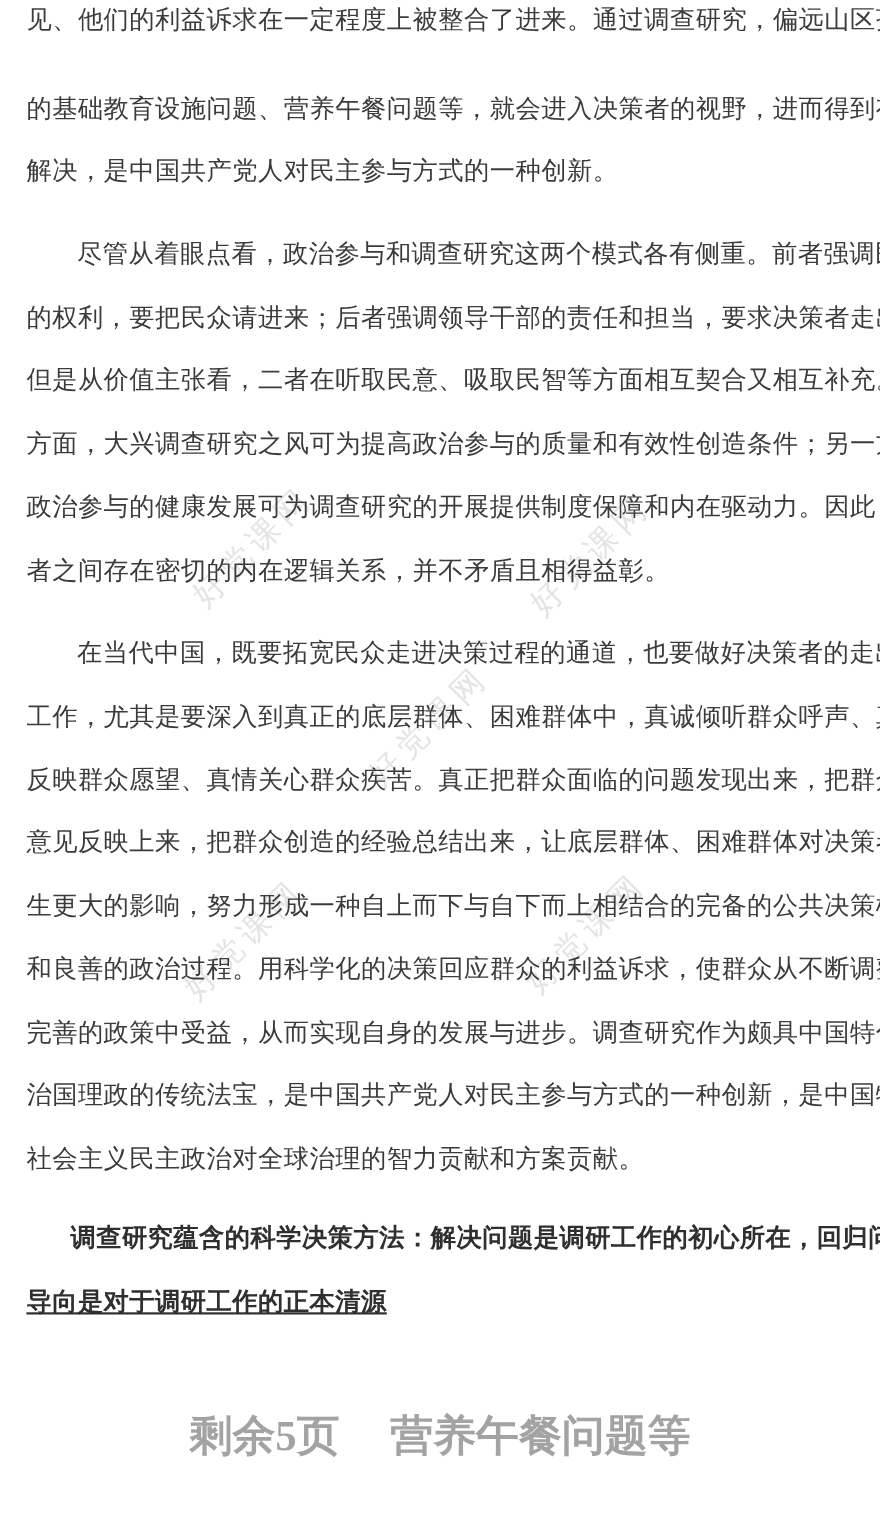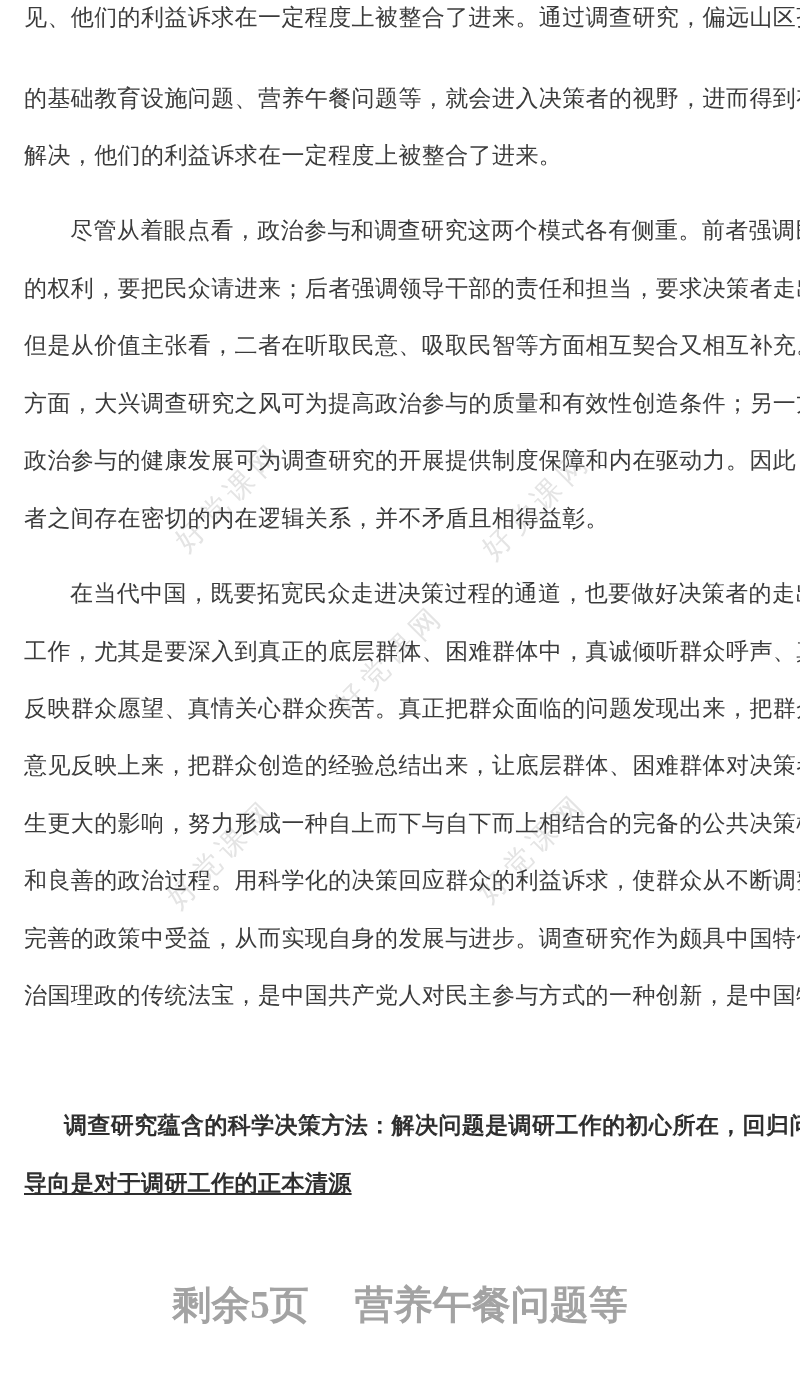--- a/index.html
+++ b/index.html
@@ -59,37 +59,38 @@
 <div id="page">
 
   <span class="watermark" style="left:230px; top:497px;">好党课网</span>
   <span class="watermark" style="left:537px; top:505px;">好党课网</span>
   <span class="watermark" style="left:390px; top:660px;">好党课网</span>
   <span class="watermark" style="left:222px; top:854px;">好党课网</span>
   <span class="watermark" style="left:533px; top:848px;">好党课网</span>
 
   <div class="line" style="top:3px;">见、他们的利益诉求在一定程度上被整合了进来。通过调查研究，偏远山区孩子</div>
   <div class="line" style="top:84px;">的基础教育设施问题、营养午餐问题等，就会进入决策者的视野，进而得到有效</div>
-  <div class="line" style="top:141px;">解决，他们的利益诉求在一定程度上被整合了进来。</div>
+  <div class="line" style="top:141px;">解决，是中国共产党人对民主参与方式的一种创新。</div>
 
   <div class="line indent" style="top:216px;">尽管从着眼点看，政治参与和调查研究这两个模式各有侧重。前者强调民众</div>
   <div class="line" style="top:274px;">的权利，要把民众请进来；后者强调领导干部的责任和担当，要求决策者走出去。</div>
   <div class="line" style="top:331px;">但是从价值主张看，二者在听取民意、吸取民智等方面相互契合又相互补充。一</div>
   <div class="line" style="top:389px;">方面，大兴调查研究之风可为提高政治参与的质量和有效性创造条件；另一方面，</div>
   <div class="line" style="top:446px;">政治参与的健康发展可为调查研究的开展提供制度保障和内在驱动力。因此，二</div>
   <div class="line" style="top:504px;">者之间存在密切的内在逻辑关系，并不矛盾且相得益彰。</div>
 
   <div class="line indent" style="top:579px;">在当代中国，既要拓宽民众走进决策过程的通道，也要做好决策者的走出去</div>
   <div class="line" style="top:637px;">工作，尤其是要深入到真正的底层群体、困难群体中，真诚倾听群众呼声、真实</div>
   <div class="line" style="top:694px;">反映群众愿望、真情关心群众疾苦。真正把群众面临的问题发现出来，把群众的</div>
   <div class="line" style="top:751px;">意见反映上来，把群众创造的经验总结出来，让底层群体、困难群体对决策者产</div>
   <div class="line" style="top:809px;">生更大的影响，努力形成一种自上而下与自下而上相结合的完备的公共决策模式</div>
   <div class="line" style="top:866px;">和良善的政治过程。用科学化的决策回应群众的利益诉求，使群众从不断调整和</div>
   <div class="line" style="top:924px;">完善的政策中受益，从而实现自身的发展与进步。调查研究作为颇具中国特色的</div>
   <div class="line" style="top:981px;">治国理政的传统法宝，是中国共产党人对民主参与方式的一种创新，是中国特色</div>
+  <div class="line" style="top:1039px;">社会主义民主政治对全球治理的智力贡献和方案贡献。</div>
 
   <div class="line bold-line" style="top:1111px; left:64px;">调查研究蕴含的科学决策方法：解决问题是调研工作的初心所在，回归问题</div>
   <div class="line bold-line" style="top:1169px;text-decoration:underline;">导向是对于调研工作的正本清源</div>
 
   <div class="footer">
     <span>剩余5页</span>
     <span>营养午餐问题等</span>
   </div>
 
 </div>

